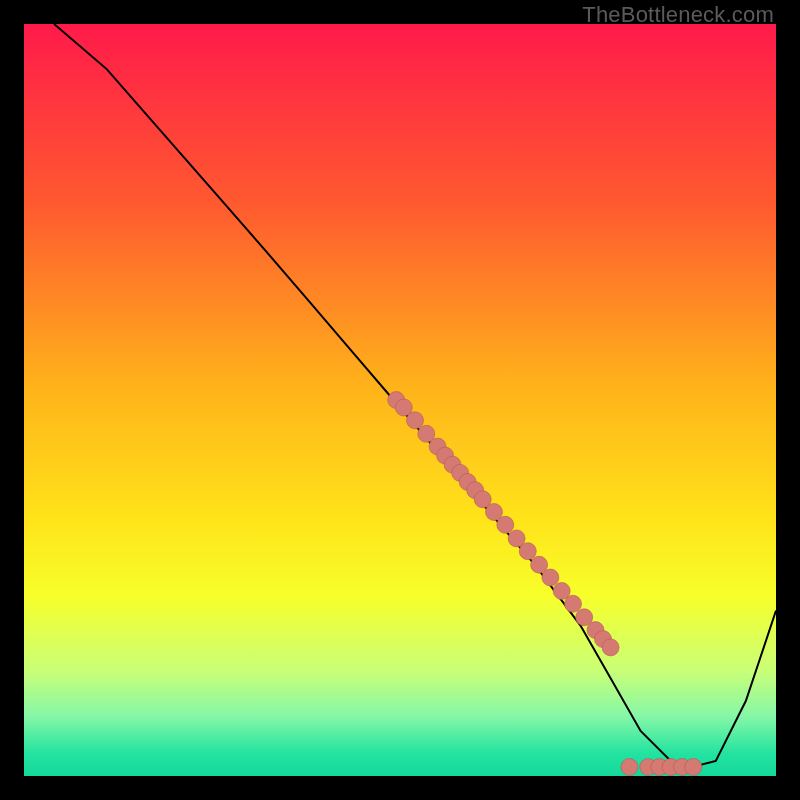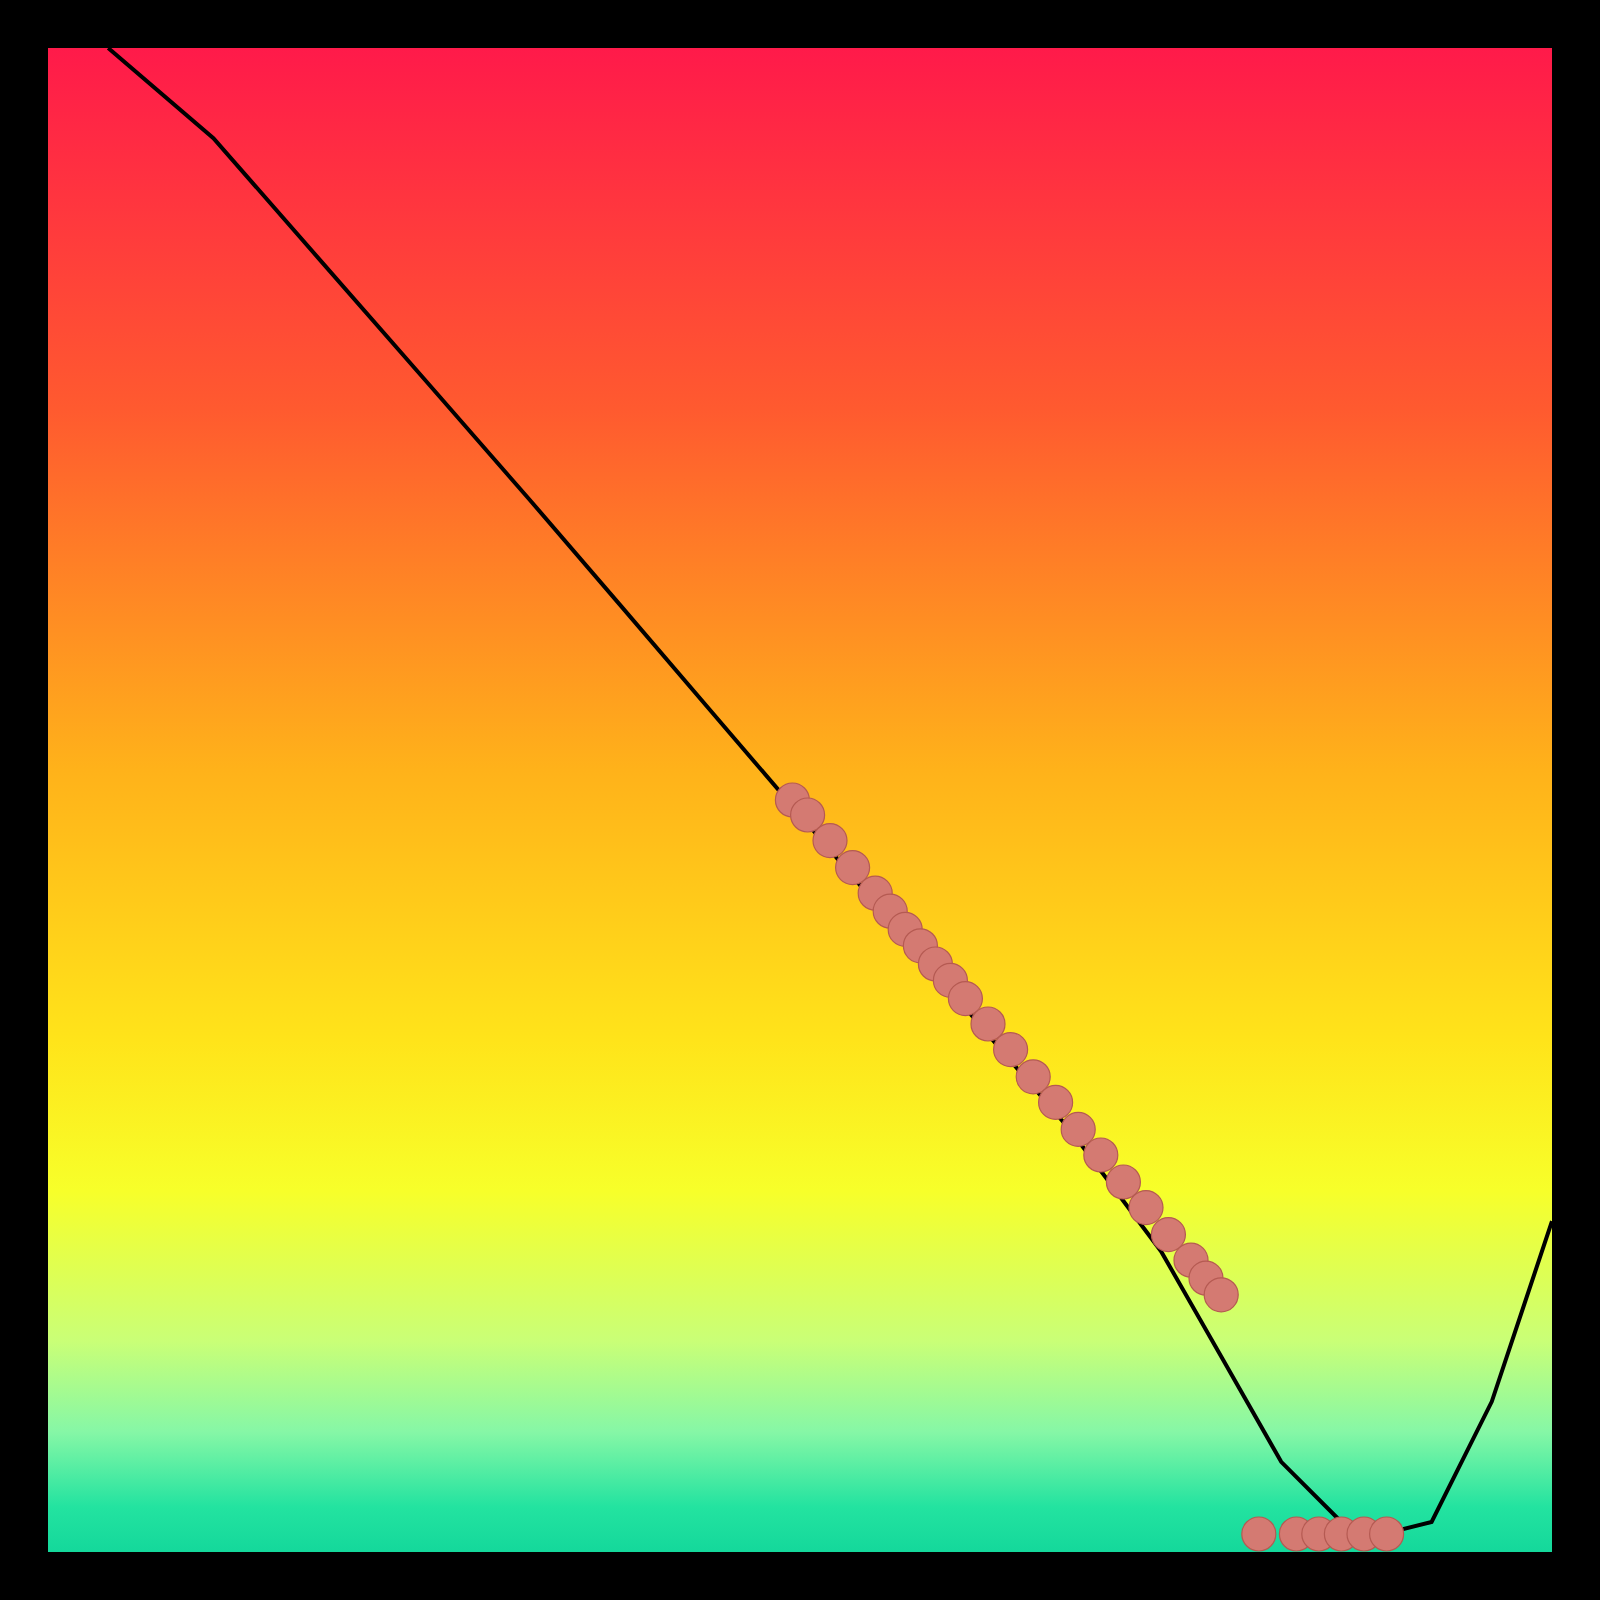--- a/index.html
+++ b/index.html
@@ -32,20 +32,21 @@
     color: #5b5b5b;
     letter-spacing: 0.2px;
     user-select: none;
   }
   svg { display: block; }
 </style>
 </head>
 <body>
 
 <div class="stage">
+  <div class="watermark">TheBottleneck.com</div>
 
   <div class="plot">
     <svg id="svg-plot" width="752" height="752" viewBox="0 0 752 752">
       <defs>
         <linearGradient id="bg-grad" x1="0" y1="0" x2="0" y2="1">
             <stop offset="0.0%" stop-color="#ff1a4a"></stop>
             <stop offset="24.0%" stop-color="#ff5a2f"></stop>
             <stop offset="48.0%" stop-color="#ffb21a"></stop>
             <stop offset="66.0%" stop-color="#ffe41a"></stop>
             <stop offset="76.0%" stop-color="#f7ff2a"></stop>

